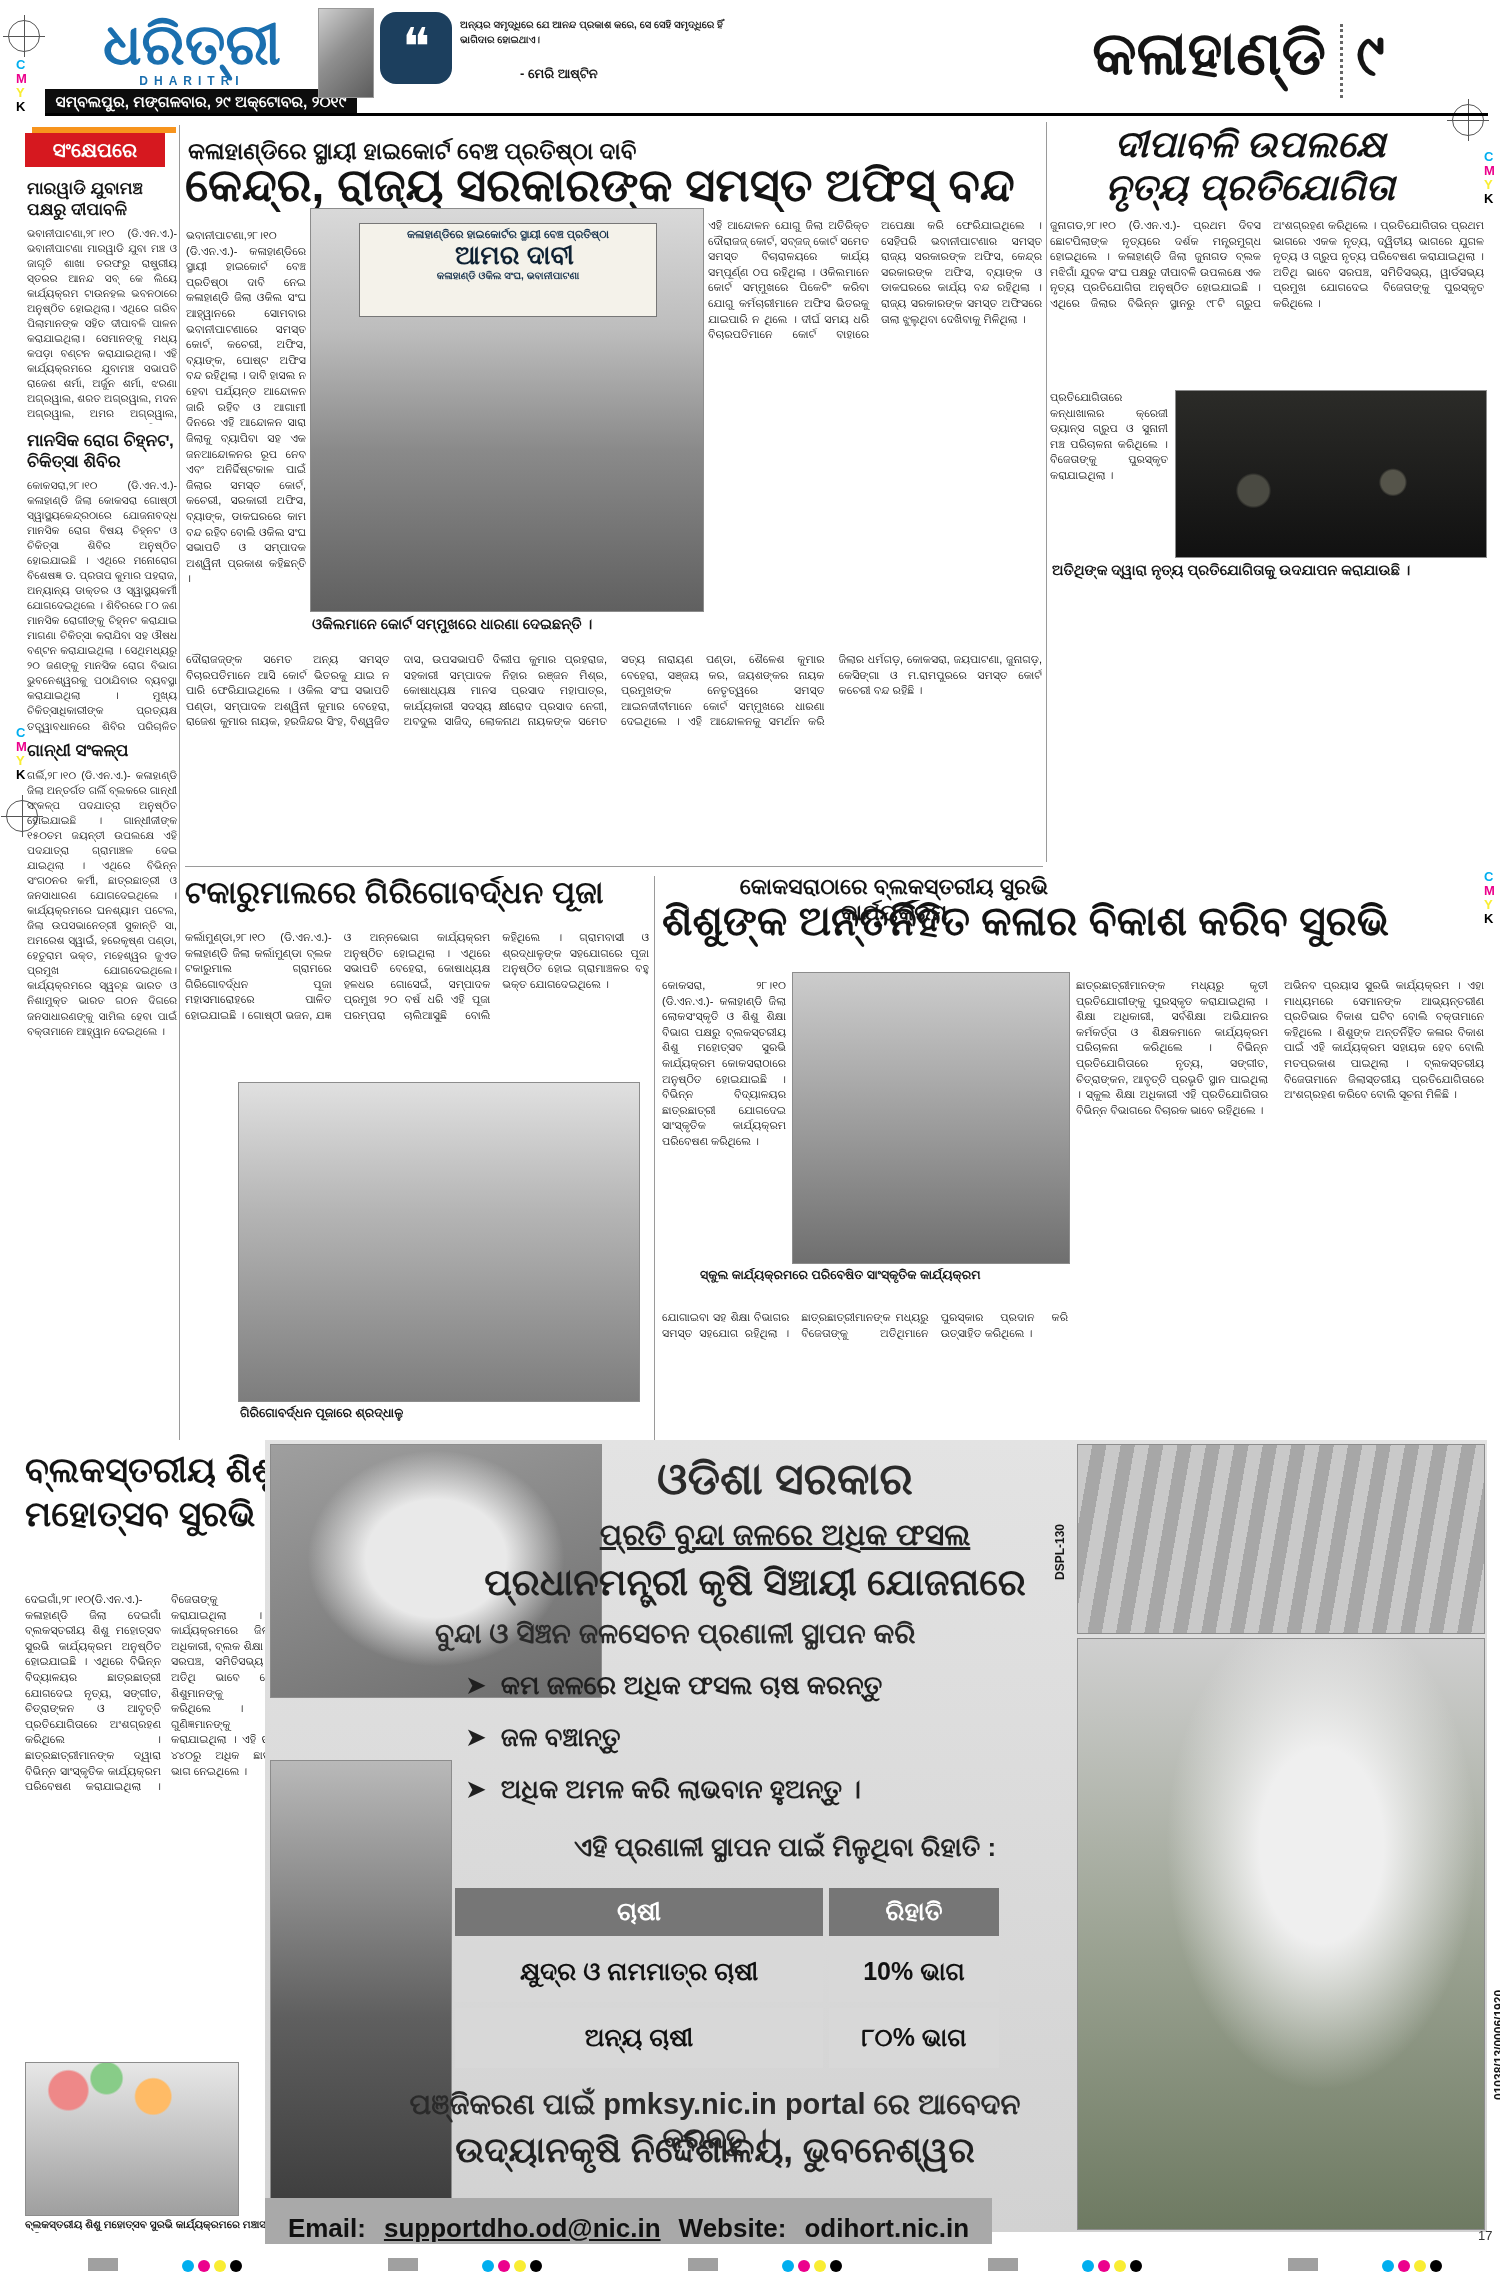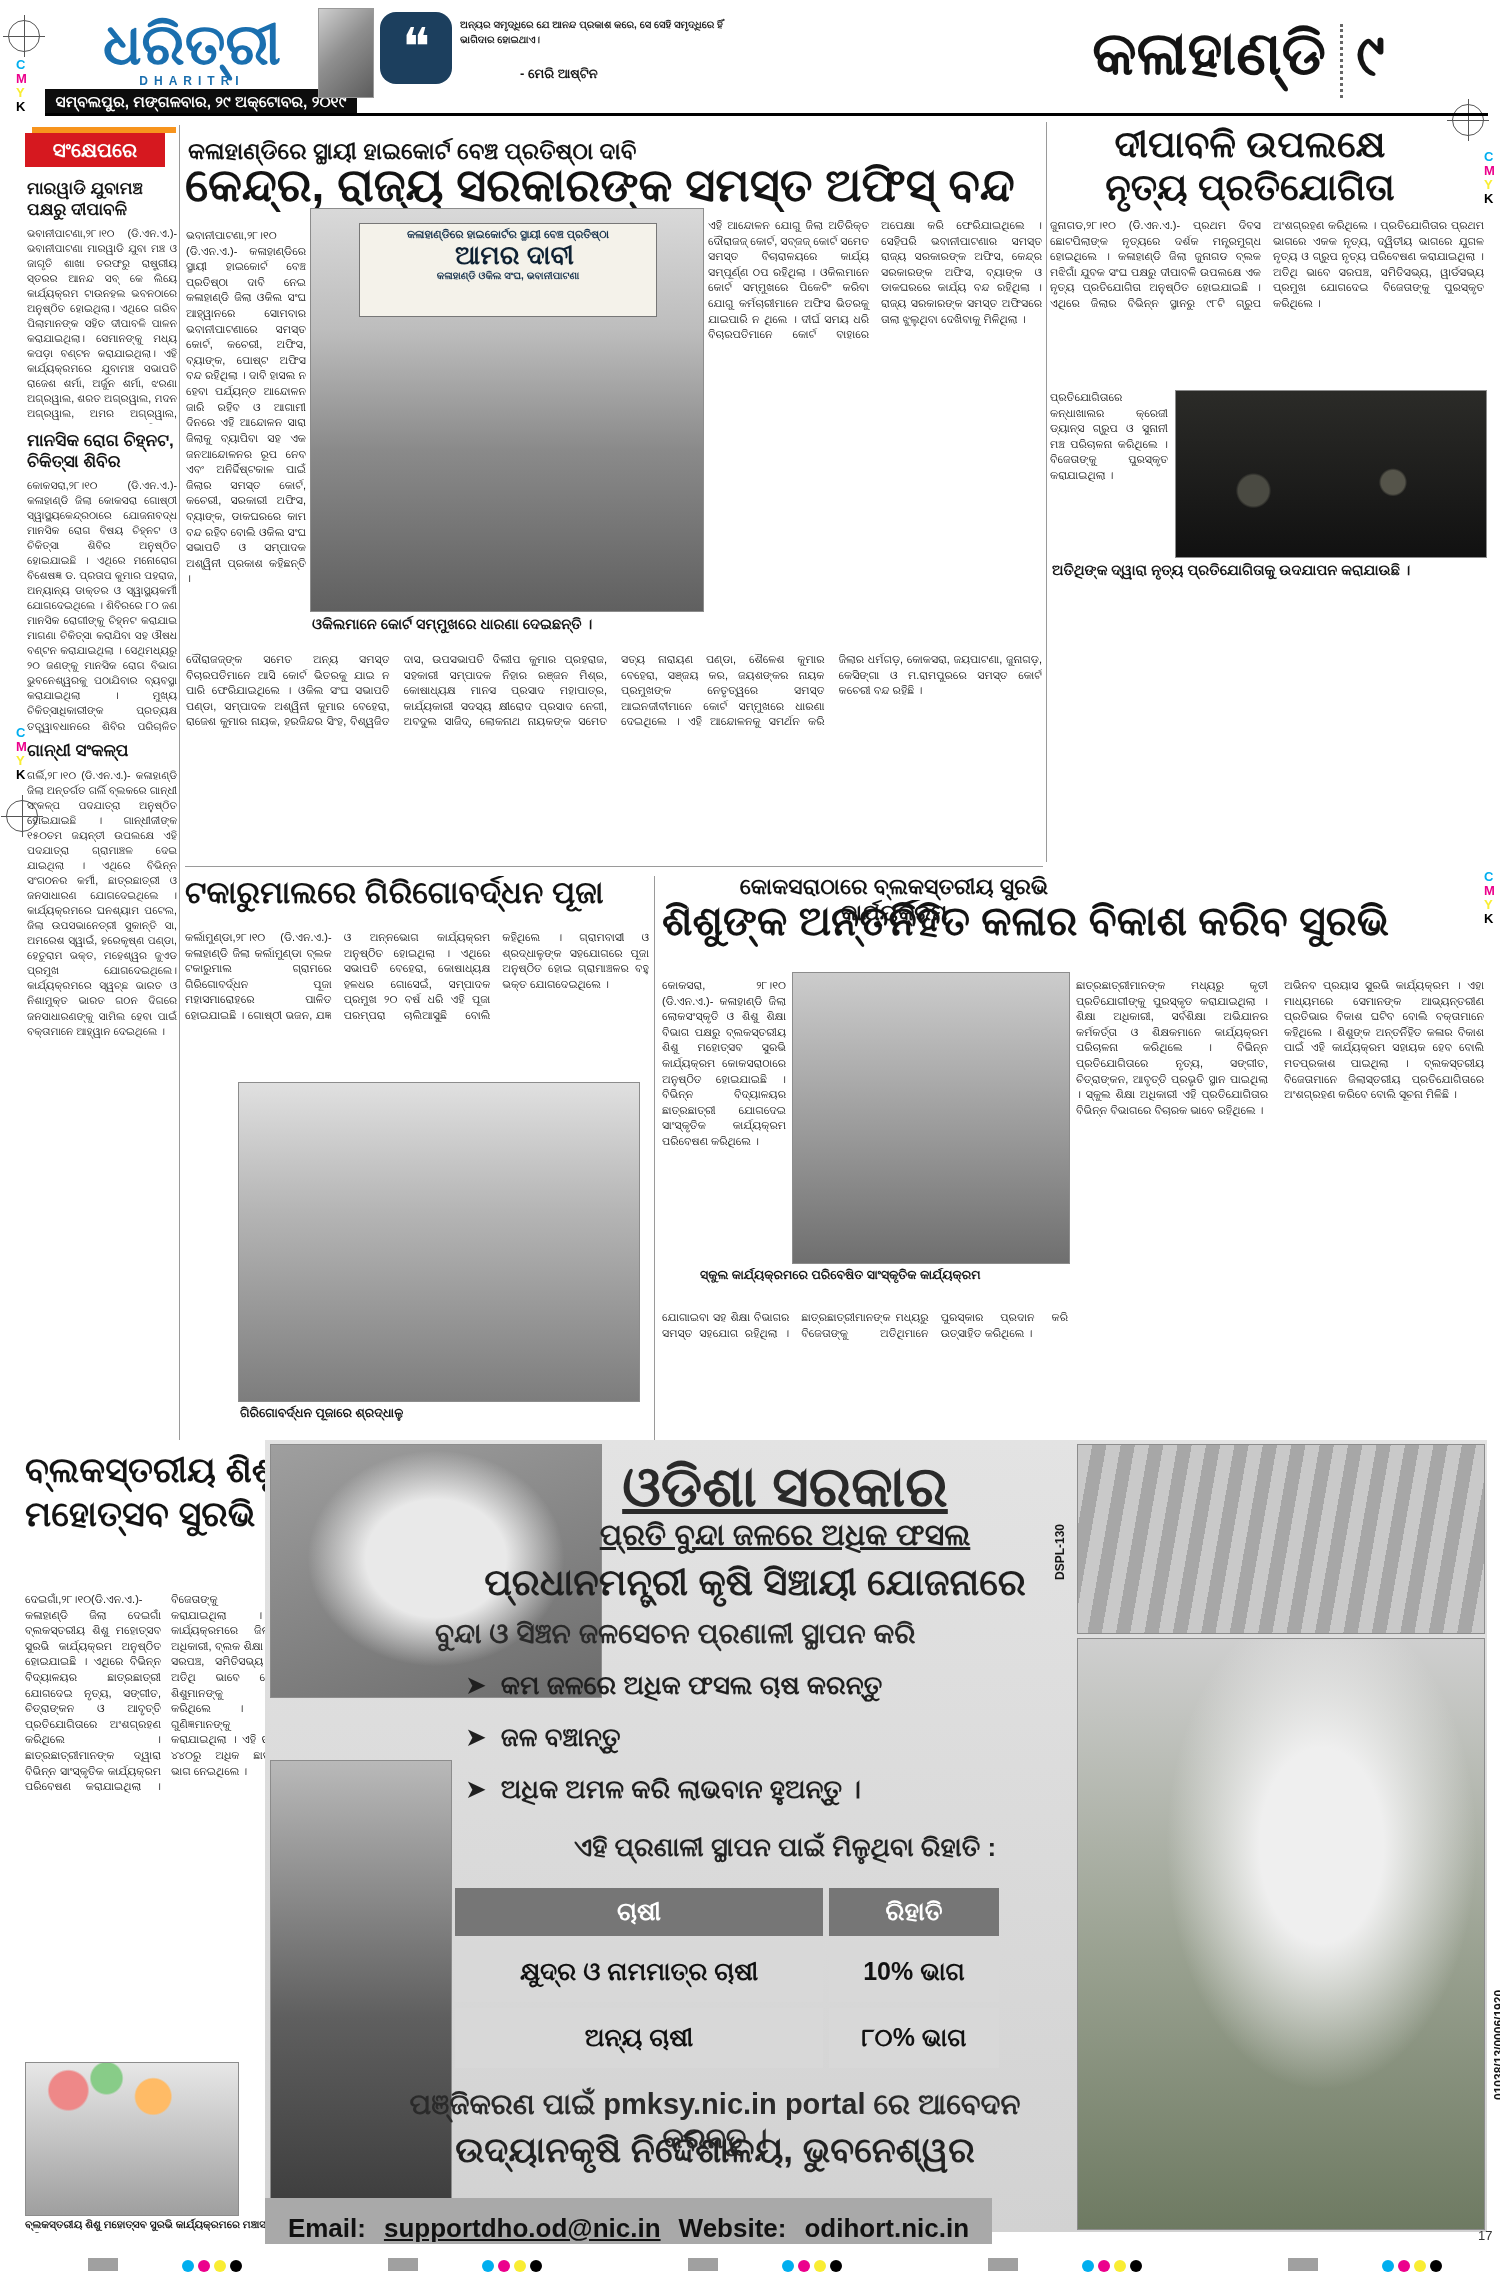--- a/index.html
+++ b/index.html
@@ -30,21 +30,21 @@
   .c{color:#00aeef}.m{color:#ec008c}.y{color:#f9ed32}.k{color:#000}
   
   .brieflabel{background:#d6181f;color:#fff;font-weight:bold;font-size:20px;
               display:flex;align-items:center;justify-content:center;}
   .accent{background:#f7941d;}
   .btitle{font-size:17px;font-weight:bold;line-height:1.25;}
   .bbody{font-size:10.6px;line-height:1.42;}
   
   .kicker{font-size:23px;font-weight:600;}
   .h1{font-size:46px;font-weight:bold;line-height:1.02;}
-  .h2{font-size:37px;font-weight:bold;line-height:1.15;}
+  .h2{font-size:37px;font-weight:bold;line-height:1.15;font-style:italic;}
   .h3{font-size:31px;font-weight:bold;line-height:1.1;}
   .h4{font-size:41px;font-weight:bold;line-height:1.05;}
   .h5{font-size:35px;font-weight:bold;line-height:1.25;}
   .body11{font-size:11px;line-height:1.42;}
   .cap{font-size:14.5px;font-weight:bold;}
   .capsm{font-size:12.5px;font-weight:bold;}
   .vrule{background:#9a9a9a;width:1px;}
   .hrule{background:#9a9a9a;height:1px;}
   
   .photo{border:1px solid #8c8c8c;}
@@ -56,21 +56,21 @@
   .ph-night{background:radial-gradient(circle at 25% 60%,#4a4a42 0 6%,transparent 7%),radial-gradient(circle at 70% 55%,#55544a 0 5%,transparent 6%),linear-gradient(180deg,#2b2b28,#111);}
   .ph-puja{background:linear-gradient(180deg,#e0e0e0 0%,#b5b5b5 40%,#7d7d7d 100%);}
   .ph-surabhi{background:linear-gradient(180deg,#cccccc 0%,#9a9a9a 55%,#6f6f6f 100%);}
   .ph-balloon{background:radial-gradient(circle at 20% 18%,#e88 0 9%,transparent 10%),radial-gradient(circle at 38% 10%,#8c8 0 8%,transparent 9%),radial-gradient(circle at 60% 22%,#fb6 0 10%,transparent 11%),linear-gradient(180deg,#e7e7e7,#9f9f9f);}
   .ph-plant{background:radial-gradient(ellipse at 50% 45%,#e9e9e9 0 30%,transparent 55%),linear-gradient(160deg,#9f9f9f,#6c6c6c);}
   .ph-field{background:linear-gradient(180deg,#b9b9b9 0%,#5f5f5f 55%,#3a3a3a 100%);}
   .ph-drip{background:repeating-linear-gradient(100deg,#c9c9c9 0 14px,#a7a7a7 14px 28px);}
   .ph-sprink{background:radial-gradient(ellipse at 60% 35%,#efefef 0 18%,transparent 45%),linear-gradient(180deg,#cfcfcf 0%,#98a08f 55%,#6e7a62 100%);}
   
   .ad{background:linear-gradient(180deg,#e3e3e3,#d2d2d2);}
-  .ad-title{font-size:56px;font-weight:bold;color:#2a2a2a;text-decoration:underline;}
+  .ad-title{font-size:44px;font-weight:bold;color:#2a2a2a;}
   .ad-tag{font-size:30px;font-weight:bold;text-decoration:underline;color:#222;}
   .ad-scheme{font-size:37px;font-weight:bold;color:#1f1f1f;}
   .ad-sub{font-size:28px;font-weight:bold;color:#2a2a2a;}
   .ad-bullet{font-size:26px;font-weight:bold;color:#1f1f1f;}
   .ad-bullet .arrow{margin-right:14px;}
   .ad-sub2{font-size:26px;font-weight:bold;color:#222;}
   .tblh{background:#767676;color:#fff;font-size:25px;font-weight:bold;
         display:flex;align-items:center;justify-content:center;}
   .tblc{background:#d8d8d8;color:#111;font-size:25px;font-weight:bold;
         display:flex;align-items:center;justify-content:center;}

